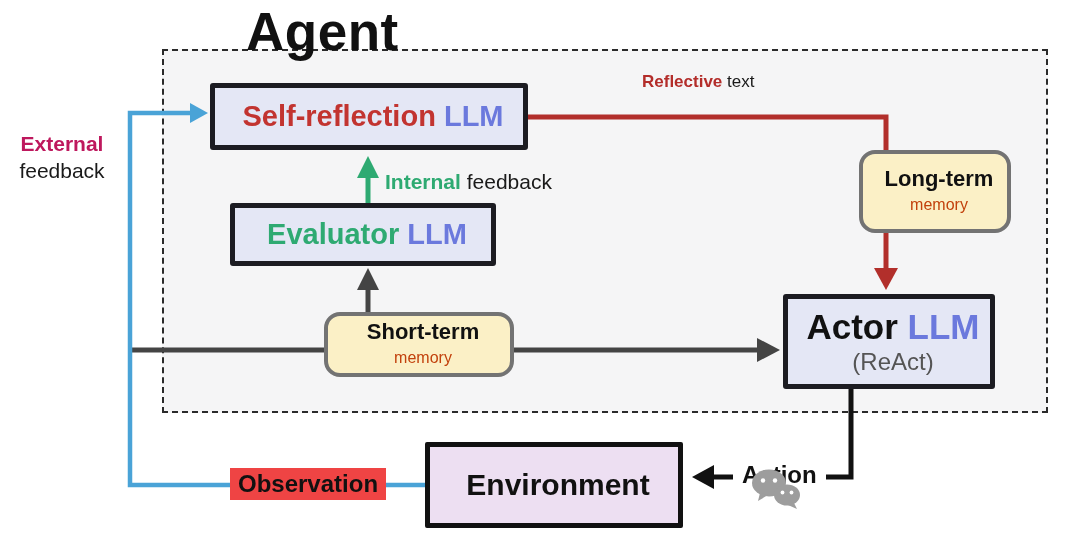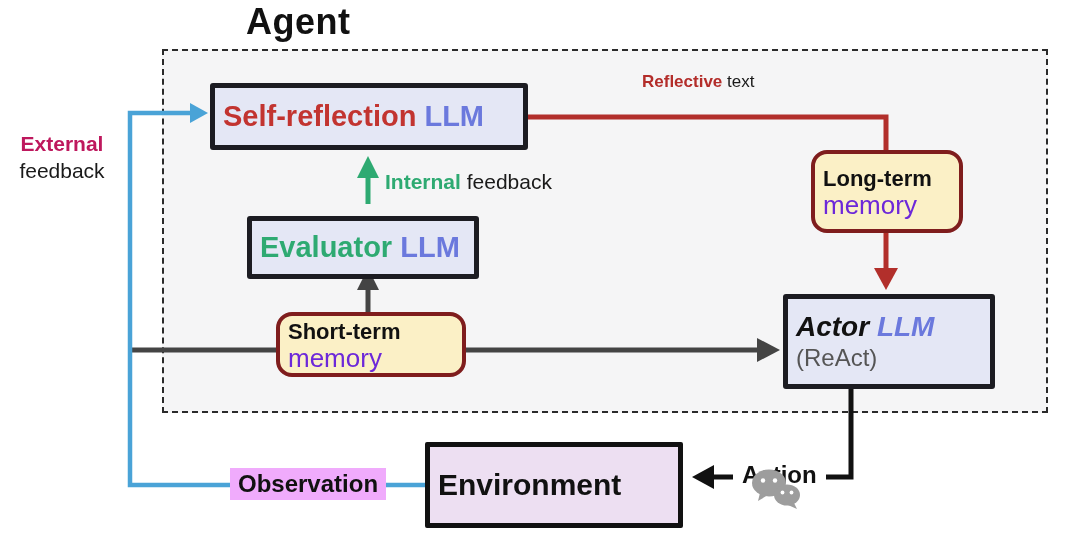--- a/index.html
+++ b/index.html
@@ -15,75 +15,76 @@
     left:162px;top:49px;
     width:886px;height:364px;
     background:#f5f5f6;
     border:2px dashed #2a2a2a;
     box-sizing:border-box;
     z-index:1;
   }
   .diagram-title{
     position:absolute;
     left:246px;top:1px;
-    font-size:36px;font-weight:800;color:#111;
+    font-size:53px;font-weight:800;color:#111;
     letter-spacing:0.5px;
     z-index:4;
   }
   svg.connectors{
     position:absolute;left:0;top:0;width:1080px;height:540px;
     z-index:2;
   }
   .node{
     position:absolute;
     box-sizing:border-box;
     display:flex;flex-direction:column;
-    align-items:flex-start;justify-content:center;
+    align-items:center;justify-content:center;
     z-index:3;
     text-align:center;
     padding-left:8px;
   }
   .llm-box{
     background:#e4e7f5;
     border:5px solid #1c1c22;
     border-radius:3px;
   }
   .memory-box{
     background:#fbf0c6;
-    border:4px solid #7f1d1d;
+    border:4px solid #737373;
     border-radius:16px;
+    margin-left:48px;
   }
   .env-box{
     background:#eddff2;
     border:5px solid #111;
     border-radius:2px;
   }
   .node-title{font-size:29px;font-weight:800;color:#111;white-space:nowrap;}
   .node-title .accent-red{color:#c23430;}
   .node-title .accent-green{color:#2eaa72;}
   .node-title .accent-llm{color:#6b79dd;}
   .node-sub{font-size:24px;color:#555;font-weight:400;margin-top:1px;}
   .memory-line1{font-size:22px;font-weight:700;color:#111;line-height:26px;}
-  .memory-line2{font-size:26px;font-weight:400;color:#6d28d9;line-height:26px;}
+  .memory-line2{font-size:16px;font-weight:400;color:#c2410c;line-height:26px;}
   .env-label{font-size:30px;font-weight:700;color:#111;}
   .edge-label{
     position:absolute;z-index:4;white-space:nowrap;
     font-size:21px;color:#1a1a1a;
   }
   .edge-label .emph{font-weight:700;}
   .lbl-external{left:0px;top:130px;width:124px;text-align:center;line-height:27px;}
   .lbl-external .emph{color:#be185d;}
   .lbl-internal{left:385px;top:170px;}
   .lbl-internal .emph{color:#2eaa72;margin-top:44px;}
   .lbl-reflective{left:642px;top:72px;font-size:17px;}
   .lbl-reflective .emph{color:#b32d2a;}
   .lbl-observation{
     left:230px;top:468px;
     font-size:24px;font-weight:800;color:#111;
-    background:#f0abfc;padding:2px 8px;
+    background:#ef4444;padding:2px 8px;
   }
   .lbl-action{
     left:733px;top:459px;
     font-size:24px;font-weight:800;color:#111;
     background:#ffffff;padding:2px 9px;
   }
   .watermark{
     position:absolute;left:750px;top:468px;z-index:5;
     display:flex;align-items:center;gap:8px;
   }
@@ -134,29 +135,29 @@
     </g>
   </svg>
 
   <div class="node llm-box" style="left:210px;top:83px;width:318px;height:67px;">
     <div class="node-title">
       <span class="accent-red">Self-reflection</span>
       <span class="accent-llm">LLM</span>
     </div>
   </div>
 
-  <div class="node llm-box" style="left:247px;top:203px;width:232px;height:63px;margin-top:13px;">
+  <div class="node llm-box" style="left:230px;top:203px;width:266px;height:63px;">
     <div class="node-title">
       <span class="accent-green">Evaluator</span>
       <span class="accent-llm">LLM</span>
     </div>
   </div>
 
   <div class="node llm-box" style="left:783px;top:294px;width:212px;height:95px;">
-    <div class="node-title" style="font-size:28px;font-style:italic;">
+    <div class="node-title" style="font-size:35px;">
       <span>Actor</span>
       <span class="accent-llm">LLM</span>
     </div>
     <div class="node-sub">(ReAct)</div>
   </div>
 
   <div class="node memory-box" style="left:276px;top:312px;width:190px;height:65px;">
     <div class="memory-line1">Short-term</div>
     <div class="memory-line2">memory</div>
   </div>

